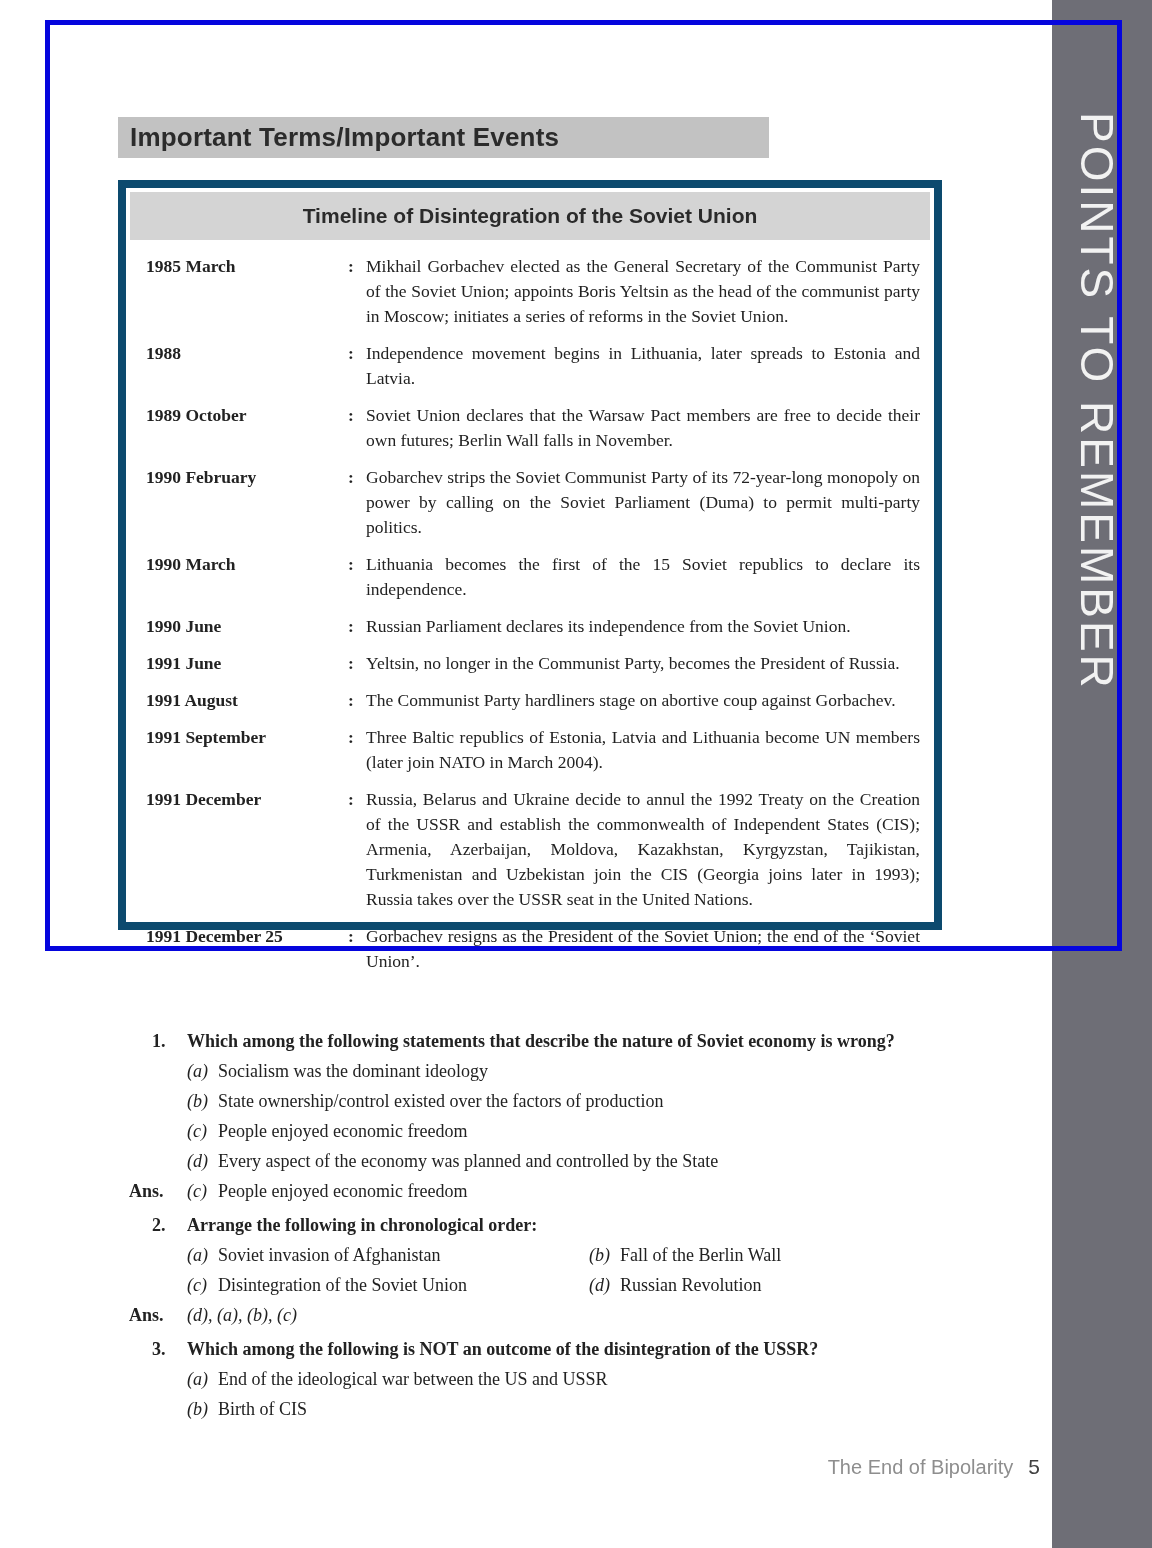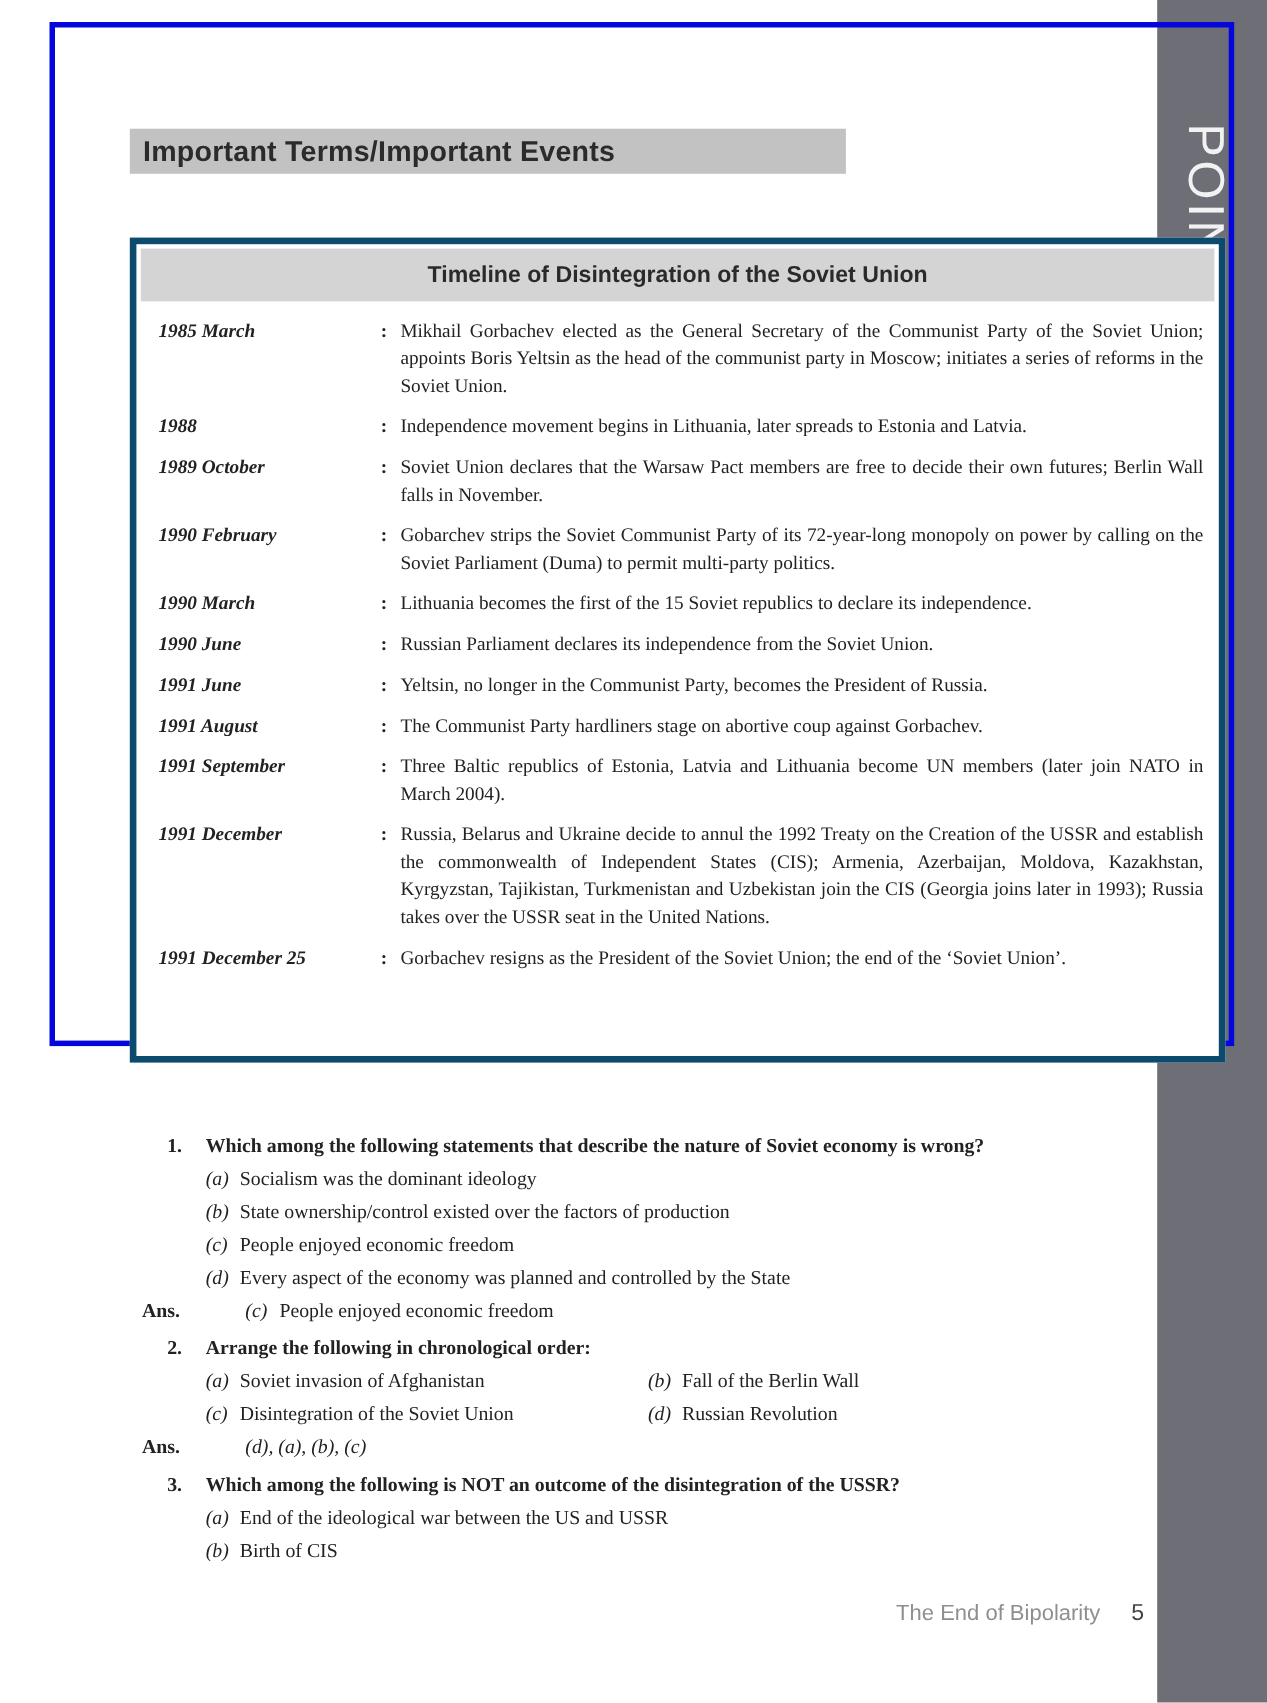--- a/index.html
+++ b/index.html
@@ -48,57 +48,57 @@
     font-family:"Liberation Sans", sans-serif;
     font-weight:bold;font-size:26px;line-height:41px;
     color:var(--head-ink);
     padding-left:12px;
     letter-spacing:0.2px;
   }
   .bar1{top:117px;}
   .bar2{top:973px;}
   
   .tbox{
-    position:absolute;left:118px;top:180px;width:996px;height:750px;
-    border:6px solid #0c4a6e;background:#fff;margin-top:36px;
+    position:absolute;left:118px;top:180px;width:824px;height:750px;
+    border:8px solid #0c4a6e;background:#fff;
   }
   .thead{
     margin:4px;height:48px;background:var(--thead-gray);
     font-family:"Liberation Sans", sans-serif;
     font-weight:bold;font-size:21px;line-height:48px;
     text-align:center;color:#2a2a2a;
   }
   .trows{padding:10px 12px 0 20px;}
   .t-row{
     display:grid;grid-template-columns:190px 30px 1fr;
     font-size:17.5px;line-height:25px;margin-bottom:12px;
   }
-  .t-date{font-weight:bold;font-style:italic;}
+  .t-date{font-weight:bold;}
   .t-colon{font-weight:bold;text-align:center;}
   .t-desc{text-align:justify;padding-right:2px;}
   
   .qa{
     position:absolute;left:118px;top:1022px;width:924px;
     font-size:18px;line-height:30px;
   }
   .q-head{display:flex;font-weight:bold;margin-top:4px;}
   .q-num{width:35px;margin-left:34px;}
   .q-text{flex:1;}
   .opts{margin-left:69px;}
   .opts.two{display:grid;grid-template-columns:402px 1fr;}
   .opt{display:flex;}
   .opt-label{width:31px;font-style:italic;}
   .opt-text{flex:1;}
-  .ans-row{display:flex;margin-left:11px;gap:36px;}
+  .ans-row{display:flex;margin-left:11px;}
   .ans-label{font-weight:bold;width:58px;}
   .ans-seq{font-style:italic;}
   
   .footer{
     position:absolute;left:118px;top:1455px;width:922px;
-    display:flex;justify-content:flex-end;align-items:baseline;gap:28px;
+    display:flex;justify-content:flex-end;align-items:baseline;gap:15px;
     font-family:"Liberation Sans", sans-serif;
     font-size:20px;color:#8e8e8e;
   }
   .page-num{color:#414141;font-size:21px;}
 </style>
 </head>
 <body>
 
 <div class="page">
 

